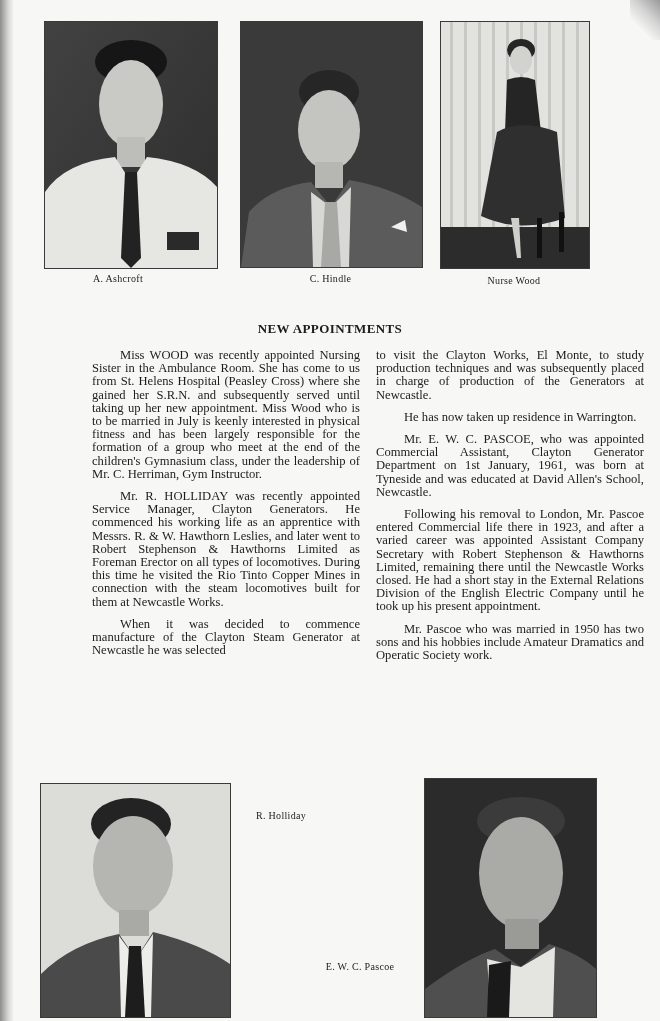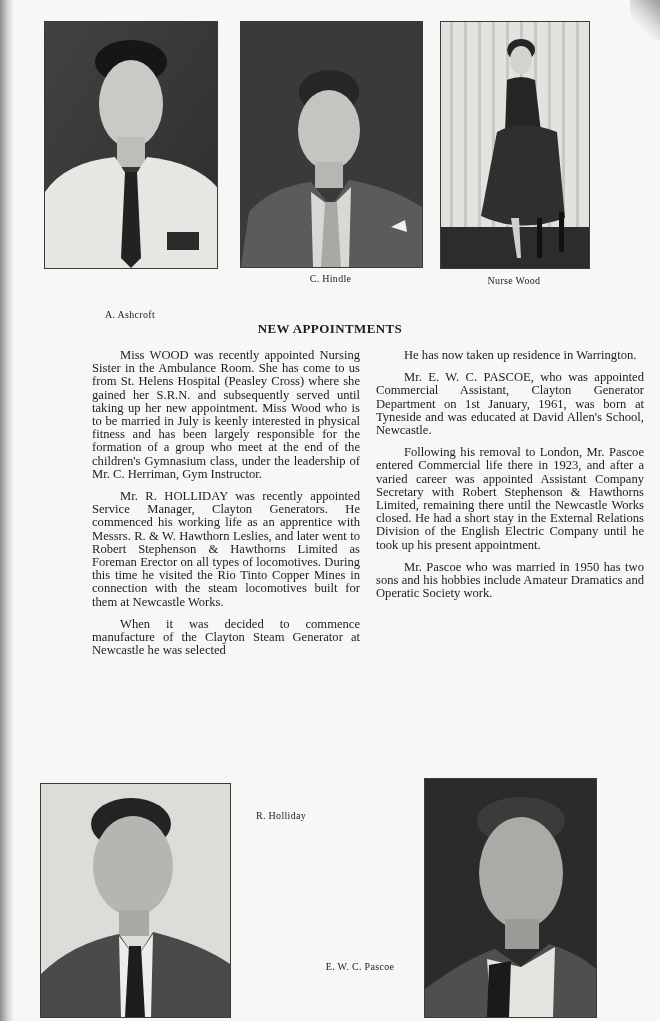--- a/index.html
+++ b/index.html
@@ -55,21 +55,21 @@
         </linearGradient>
       </defs>
     <ellipse cx="86" cy="40" rx="36" ry="22" fill="#161616"></ellipse>
     <ellipse cx="86" cy="82" rx="32" ry="44" fill="#c9c9c6"></ellipse>
     <rect x="72" y="115" width="28" height="30" fill="#bdbdba"></rect>
     <path d="M0 170 Q20 140 70 135 L86 160 L102 135 Q150 140 172 165 L172 246 L0 246 Z" fill="#e6e6e3"></path>
     <path d="M80 150 L92 150 L96 236 L86 246 L76 236 Z" fill="#222"></path>
     <rect x="122" y="210" width="32" height="18" fill="#2a2a2a"></rect>
   </svg>
 </div>
-<div class="caption" style="left:44px; top:273px; width:172px;margin-top:36px;">A. Ashcroft</div>
+<div class="caption" style="left:32px; top:273px; width:172px;">A. Ashcroft</div>
 
 <div class="photo" style="left:240px; top:21px; width:181px; height:245px;">
   <svg viewBox="0 0 181 245" preserveAspectRatio="none">
     <rect width="181" height="245" fill="#3a3a3a"></rect>
     <ellipse cx="88" cy="70" rx="30" ry="22" fill="#262626"></ellipse>
     <ellipse cx="88" cy="108" rx="31" ry="40" fill="#c4c4c0"></ellipse>
     <rect x="74" y="140" width="28" height="26" fill="#b6b6b2"></rect>
     <path d="M0 245 L8 190 Q30 165 70 160 L90 185 L108 158 Q150 165 181 185 L181 245 Z" fill="#5b5b5b"></path>
     <path d="M70 170 L90 185 L110 165 L108 245 L72 245 Z" fill="#d8d8d4"></path>
     <path d="M84 180 L96 180 L100 245 L80 245 Z" fill="#a8a8a4"></path>
@@ -101,20 +101,21 @@
 
 <div class="title">NEW APPOINTMENTS</div>
 
 <div class="col col-left">
   <p>Miss WOOD was recently appointed Nursing Sister in the Ambulance Room. She has come to us from St. Helens Hospital (Peasley Cross) where she gained her S.R.N. and subsequently served until taking up her new appointment. Miss Wood who is to be married in July is keenly interested in physical fitness and has been largely responsible for the formation of a group who meet at the end of the children's Gymnasium class, under the leadership of Mr. C. Herriman, Gym Instructor.</p>
   <p>Mr. R. HOLLIDAY was recently appointed Service Manager, Clayton Generators. He commenced his working life as an apprentice with Messrs. R. &amp; W. Hawthorn Leslies, and later went to Robert Stephenson &amp; Hawthorns Limited as Foreman Erector on all types of locomotives. During this time he visited the Rio Tinto Copper Mines in connection with the steam locomotives built for them at Newcastle Works.</p>
   <p>When it was decided to commence manufacture of the Clayton Steam Generator at Newcastle he was selected</p>
 </div>
 
 <div class="col col-right">
+  <p class="noindent">to visit the Clayton Works, El Monte, to study production techniques and was subsequently placed in charge of production of the Generators at Newcastle.</p>
   <p>He has now taken up residence in Warrington.</p>
   <p>Mr. E. W. C. PASCOE, who was appointed Commercial Assistant, Clayton Generator Department on 1st January, 1961, was born at Tyneside and was educated at David Allen's School, Newcastle.</p>
   <p>Following his removal to London, Mr. Pascoe entered Commercial life there in 1923, and after a varied career was appointed Assistant Company Secretary with Robert Stephenson &amp; Hawthorns Limited, remaining there until the Newcastle Works closed. He had a short stay in the External Relations Division of the English Electric Company until he took up his present appointment.</p>
   <p>Mr. Pascoe who was married in 1950 has two sons and his hobbies include Amateur Dramatics and Operatic Society work.</p>
 </div>
 
 <div class="photo" style="left:40px; top:783px; width:189px; height:233px;">
   <svg viewBox="0 0 189 233" preserveAspectRatio="none">
     <rect width="189" height="233" fill="#dcdcd9"></rect>
     <ellipse cx="90" cy="40" rx="40" ry="26" fill="#232323"></ellipse>

